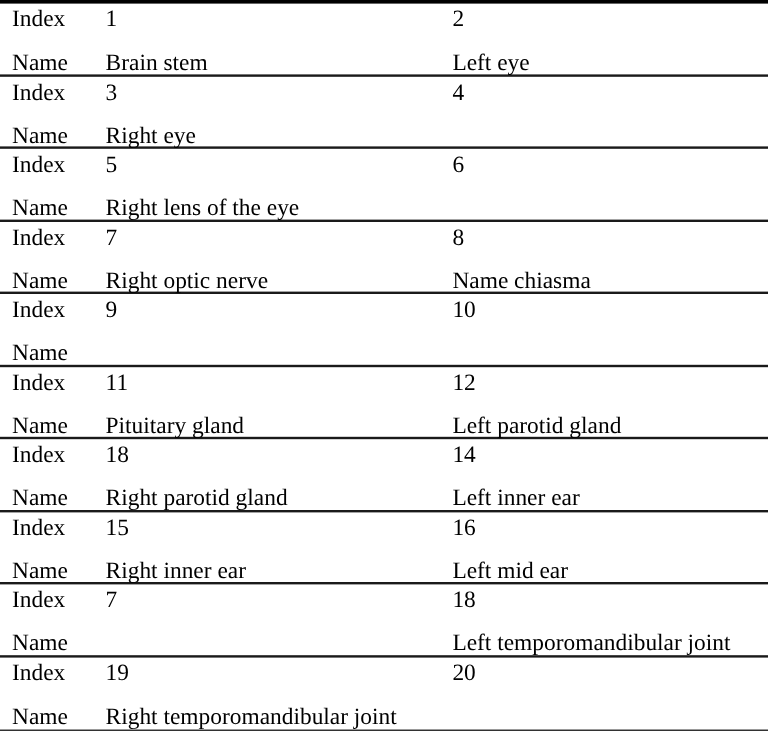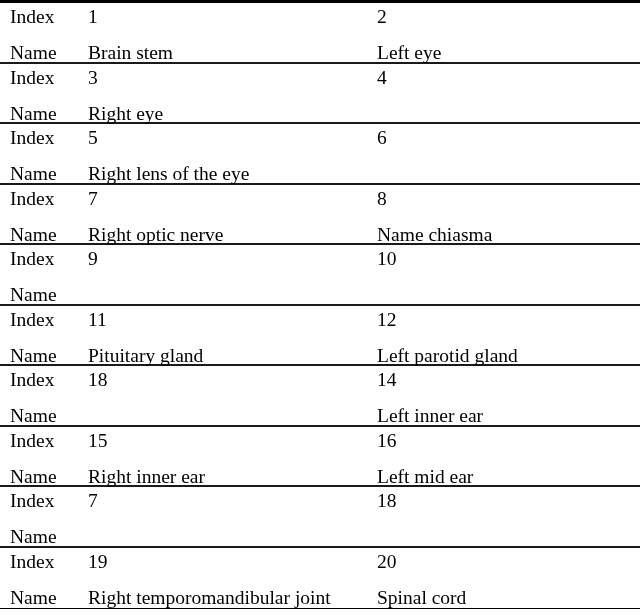--- a/index.html
+++ b/index.html
@@ -142,20 +142,21 @@
   </div>
 
   <div class="row-group">
     <div class="line first">
       <span class="cell-label">Index</span>
       <span class="cell-v1">18</span>
       <span class="cell-v2">14</span>
     </div>
     <div class="line">
       <span class="cell-label">Name</span>
+      <span class="cell-v1">Right parotid gland</span>
       <span class="cell-v2">Left inner ear</span>
     </div>
   </div>
 
   <div class="row-group">
     <div class="line first">
       <span class="cell-label">Index</span>
       <span class="cell-v1">15</span>
       <span class="cell-v2">16</span>
     </div>
@@ -167,29 +168,29 @@
   </div>
 
   <div class="row-group">
     <div class="line first">
       <span class="cell-label">Index</span>
       <span class="cell-v1">7</span>
       <span class="cell-v2">18</span>
     </div>
     <div class="line">
       <span class="cell-label">Name</span>
+      <span class="cell-v2">Left temporomandibular joint</span>
     </div>
   </div>
 
   <div class="row-group">
     <div class="line first">
       <span class="cell-label">Index</span>
       <span class="cell-v1">19</span>
       <span class="cell-v2">20</span>
     </div>
     <div class="line">
       <span class="cell-label">Name</span>
       <span class="cell-v1">Right temporomandibular joint</span>
-      <span class="cell-v2">Spinal cord</span>
     </div>
   </div>
 
 </div>
 
 </body></html>

